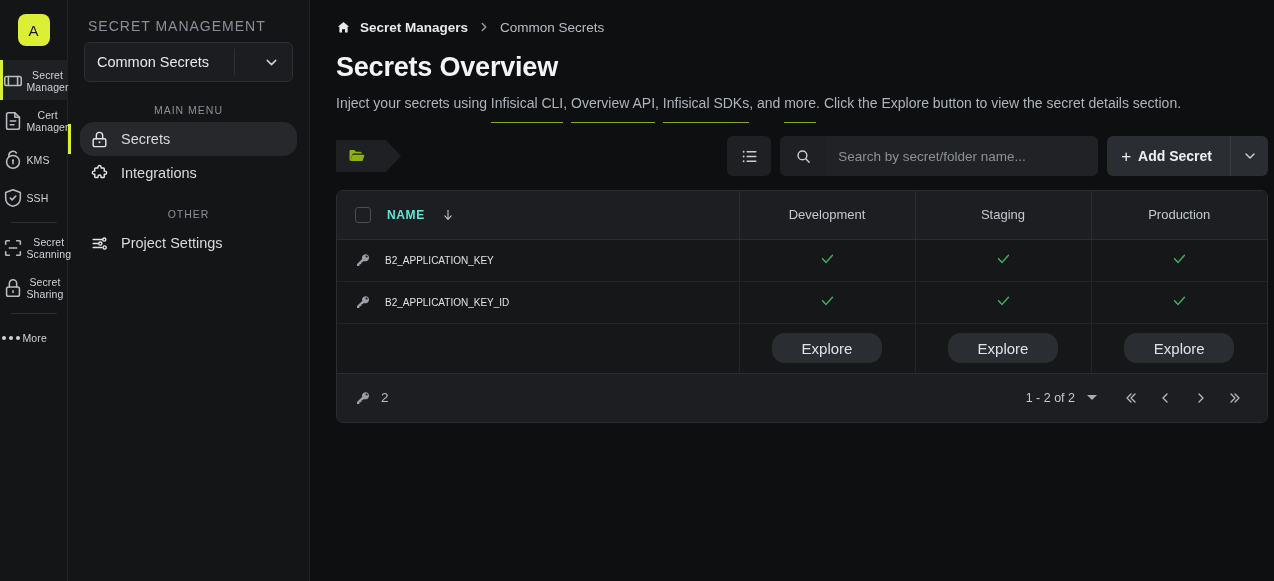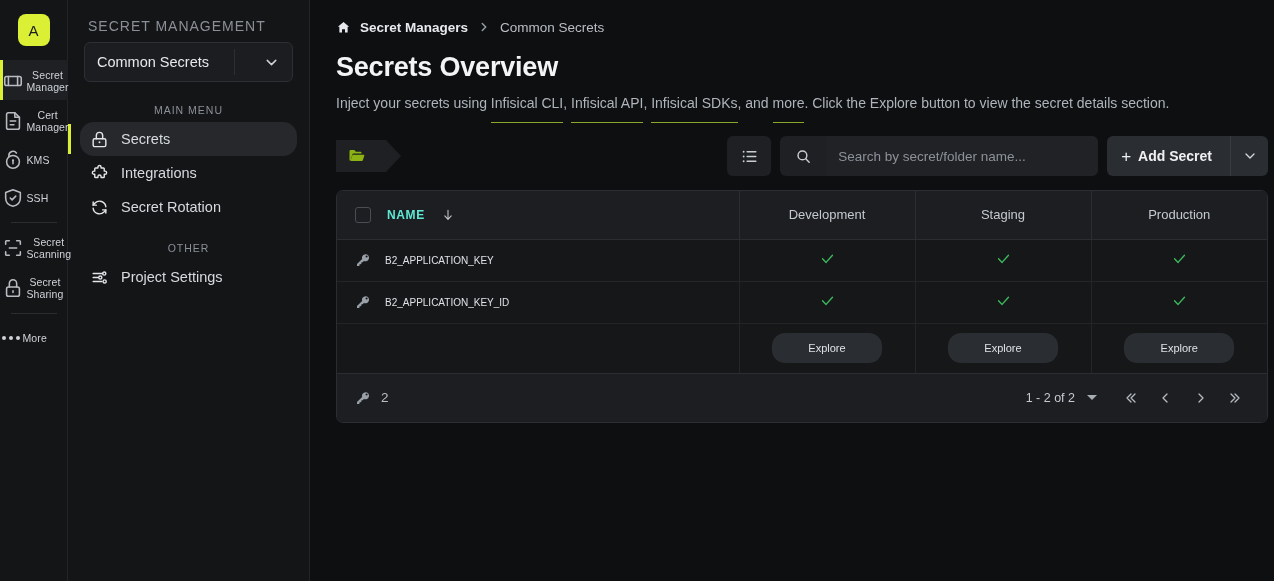--- a/index.html
+++ b/index.html
@@ -171,21 +171,21 @@
   td.name-cell { padding-left: 18px; }
   .secret-name { display: flex; align-items: center; gap: 14px; }
   .secret-name .kico { width: 16px; height: 16px; color: #9aa0a7; display:block; }
   .secret-name .txt { font-size: 10px; color: #dfe2e6; }
   td.env-cell { text-align: center; border-left: 1px solid #232529; }
   .check { color: #3cb95a; display: inline-block; }
   tr.explore-row td { height: 50px; border-bottom: 1px solid #2a2d31; }
   .explore-btn {
     display: inline-flex; align-items: center; justify-content: center;
     width: 110px; height: 30px; background: #2a2d31; border-radius: 13px;
-    color: #dfe2e6; font-size: 11px;
+    color: #dfe2e6; font-size: 15px;
   }
 
   .tfoot {
     height: 48px; background: #1c1e21; display: flex; align-items: center;
     padding: 0 14px 0 18px;
   }
   .count { display: flex; align-items: center; gap: 10px; }
   .count .kico { width: 16px; height: 16px; color: #9aa0a7; display:block; }
   .count .num { font-size: 13.5px; color: #b9bec5; }
   .pager { margin-left: auto; display: flex; align-items: center; gap: 4px; }
@@ -313,31 +313,20 @@
 
     <div class="menu-item">
       <span class="ico">
         <svg viewBox="0 0 24 24" width="19" height="19" fill="none" stroke="currentColor" stroke-width="1.8" stroke-linecap="round" stroke-linejoin="round">
           <path d="M10 4a2 2 0 1 1 4 0v1h3a1 1 0 0 1 1 1v3h1a2 2 0 1 1 0 4h-1v3a1 1 0 0 1-1 1h-3v-1a2 2 0 1 0-4 0v1H7a1 1 0 0 1-1-1v-3H5a2 2 0 1 1 0-4h1V6a1 1 0 0 1 1-1h3z"></path>
         </svg>
       </span>
       <span>Integrations</span>
     </div>
 
-    <div class="menu-item">
-      <span class="ico">
-        <svg viewBox="0 0 24 24" width="19" height="19" fill="none" stroke="currentColor" stroke-width="1.8" stroke-linecap="round" stroke-linejoin="round">
-          <path d="M20 11a8 8 0 0 0-13.6-4.6L4 9"></path>
-            <path d="M4 5v4h4"></path>
-          <path d="M4 13a8 8 0 0 0 13.6 4.6L20 15"></path>
-            <path d="M20 19v-4h-4"></path>
-        </svg>
-      </span>
-      <span>Secret Rotation</span>
-    </div>
 
 
     <div class="menu-caption other">OTHER</div>
 
 
     <div class="menu-item">
       <span class="ico">
         <svg viewBox="0 0 24 24" width="19" height="19" fill="none" stroke="currentColor" stroke-width="1.8" stroke-linecap="round" stroke-linejoin="round">
           <path d="M4 7h12M4 12h6M4 17h11"></path>
             <circle cx="18" cy="7" r="2"></circle>
@@ -362,21 +351,21 @@
         <svg viewBox="0 0 24 24" width="14" height="14" fill="none" stroke="currentColor" stroke-width="2.4" stroke-linecap="round" stroke-linejoin="round">
             <path d="M9 6l6 6-6 6"></path>
           </svg>
       </span>
       <span class="crumb-cur">Common Secrets</span>
     </div>
 
     <h1 class="page-title">Secrets Overview</h1>
 
     <div class="subtitle">
-      <span>Inject your secrets using </span><a href="#">Infisical CLI</a><span>, </span><a href="#">Infisical API</a><span>, </span><a href="#">Infisical SDKs</a><span>, and </span><a href="#">more</a><span>. Click the Explore button to view the secret details section.</span>
+      <span>Inject your secrets using </span><a href="#">Infisical CLI</a><span>, </span><a href="#">Overview API</a><span>, </span><a href="#">Infisical SDKs</a><span>, and </span><a href="#">more</a><span>. Click the Explore button to view the secret details section.</span>
     </div>
 
     <div class="toolbar">
       <div class="folder-chip">
         <span class="ico">
           <svg viewBox="0 0 24 24" width="18" height="18" fill="currentColor">
             <path d="M2 5.5A1.5 1.5 0 0 1 3.5 4h5l2 2.2h6A1.5 1.5 0 0 1 18 7.7v1.1H7.6a2 2 0 0 0-1.9 1.4L3.5 18H2z"></path>
             <path d="M7.6 10.2h13.2a1 1 0 0 1 .95 1.3l-2 6.2a1.4 1.4 0 0 1-1.33.97H4.4a.9.9 0 0 1-.86-1.17l2.2-6.5a1.2 1.2 0 0 1 1.14-.8z"></path>
           </svg>
         </span>

